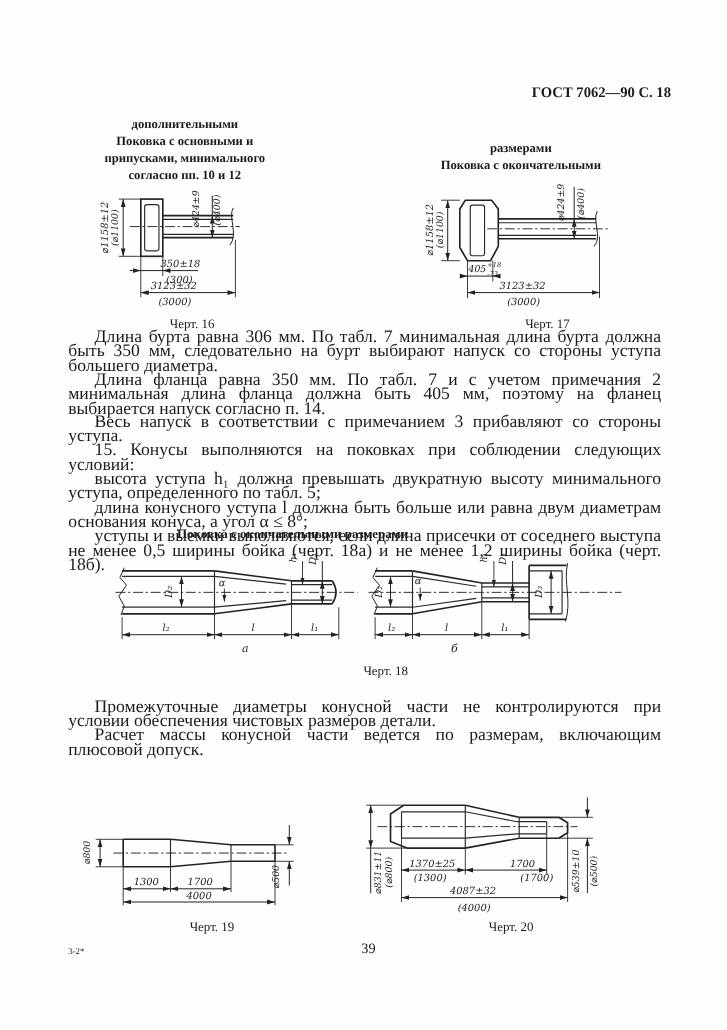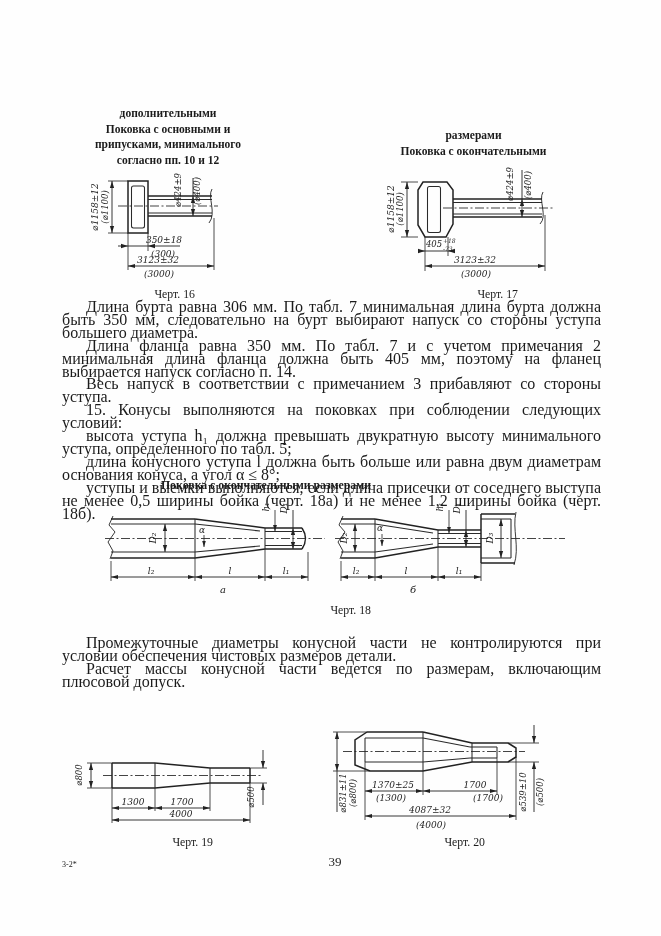--- a/index.html
+++ b/index.html
@@ -25,20 +25,21 @@
   .dt{font:italic 9px "DejaVu Serif","DejaVu Sans",serif;fill:#1d1d1d;}
   .dt85{font:italic 8.5px "DejaVu Serif","DejaVu Sans",serif;fill:#1d1d1d;}
   .dt6{font:italic 6px "DejaVu Serif","DejaVu Sans",serif;fill:#1d1d1d;}
   .dt10{font:italic 10px "DejaVu Serif","DejaVu Sans",serif;fill:#1d1d1d;}
 </style>
 </head>
 <body>
 
 <div class="pg">
 
+  <div class="abs hdr" style="left:440px;top:76px;width:170px;">ГОСТ 7062—90 С. 18</div>
 
   <div class="abs figtitle" style="left:84px;top:106px;width:168px;">
     <div>дополнительными</div>
     <div>Поковка с основными и</div>
     <div>припусками, минимального</div>
     <div>согласно пп. 10 и 12</div>
   </div>
 
   <div class="abs figtitle" style="left:386px;top:128px;width:175px;">
     <div>размерами</div>

